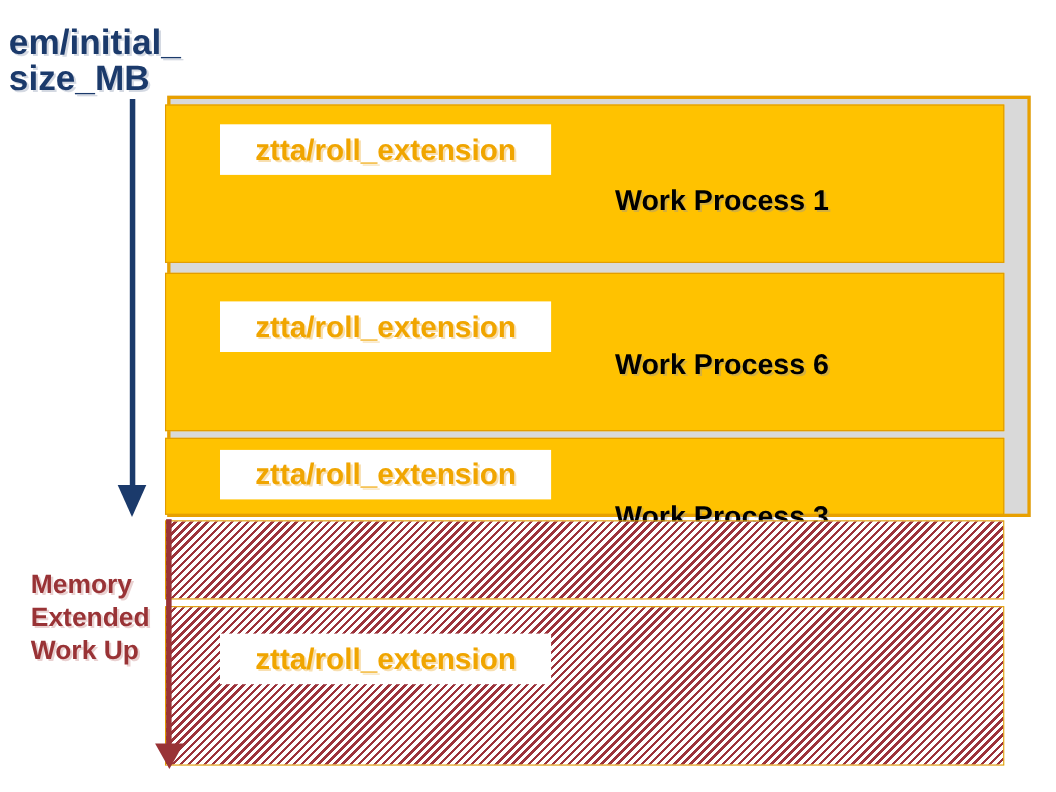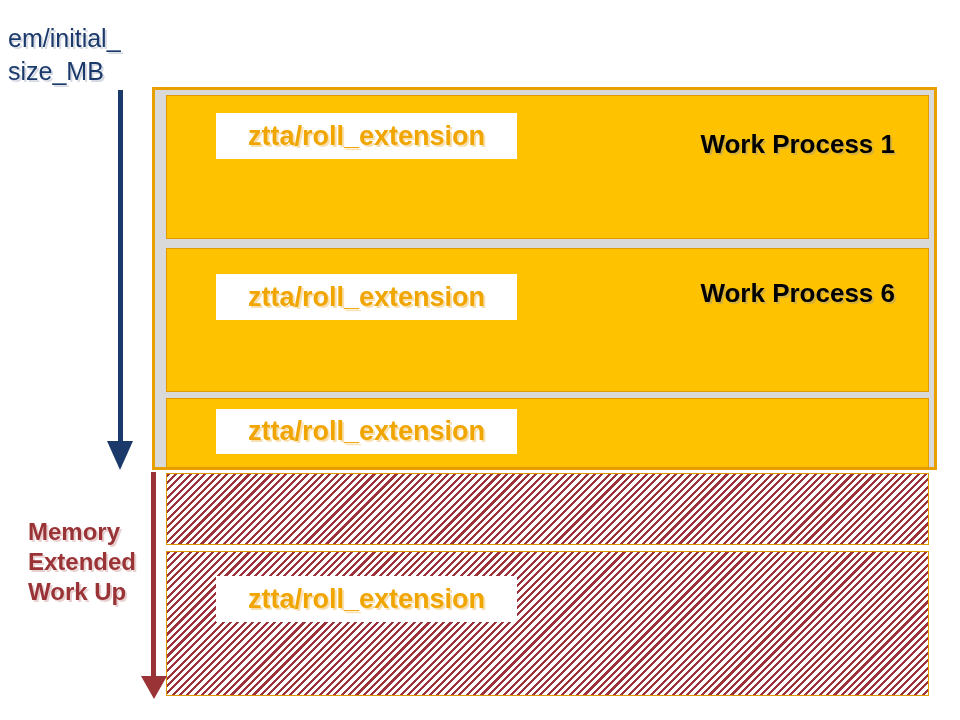--- a/index.html
+++ b/index.html
@@ -12,23 +12,23 @@
     height: 720px;
     background: #ffffff;
     overflow: hidden;
   }
 
   
   .param-label {
     position: absolute;
     left: 8px;
     top: 22px;
-    font-size: 25px;
+    font-size: 32px;
     line-height: 33px;
-    font-weight: normal;
+    font-weight: bold;
     color: #1B3A6B;
     text-shadow: 2px 2px 0 rgba(160,170,190,0.45);
     white-space: nowrap;
   }
 
   
   .title-box {
     position: absolute;
     left: 215px;
     top: 20px;
@@ -72,21 +72,21 @@
     top: 87px;
     width: 785px;
     height: 383px;
     background: #D9D9D9;
     border: 3px solid #E8A000;
   }
 
   
   .wp-row {
     position: absolute;
-    left: 166px;
+    left: 150px;
     width: 763px;
     border: 1px solid #E09A00;
     padding-left: 12px;
   }
   .wp-row.solid { background: #FFC200; }
   .wp-row.hatched {
     background: repeating-linear-gradient(
       135deg,
       #9C333B 0px, #9C333B 2.2px,
       #ffffff 2.2px, #ffffff 5.2px
@@ -114,27 +114,28 @@
   }
   .row-1 .param-chip { top: 17px; }
   .row-2 .param-chip { top: 25px; }
   .row-3 .param-chip { top: 10px; height: 45px; line-height: 45px; }
   .row-5 .param-chip { top: 24px; }
 
   .wp-name {
     position: absolute;
     left: 408px;
     width: 320px;
-    text-align: right;
+    text-align: left;
     font-size: 26px;
     line-height: 30px;
     font-weight: bold;
     color: #000000;
     text-shadow: 2px 2px 0 rgba(150,150,150,0.4);
     white-space: nowrap;
+    margin-top: 38px;
   }
   .row-1 .wp-name { top: 33px; }
   .row-2 .wp-name { top: 29px; }
   .row-3 .wp-name { top: 17px; }
   .row-5 .wp-name { top: 30px; }
 
   
   .used-up-label {
     position: absolute;
     left: 28px;
@@ -168,20 +169,21 @@
     <div class="wp-name">Work Process 1</div>
   </div>
 
   <div class="wp-row solid row-2">
     <div class="param-chip">ztta/roll_extension</div>
     <div class="wp-name">Work Process 6</div>
   </div>
 
   <div class="wp-row solid row-3">
     <div class="param-chip">ztta/roll_extension</div>
+    <div class="wp-name">Work Process 3</div>
   </div>
 
   <div class="wp-row hatched row-4"></div>
 
   <div class="wp-row hatched row-5">
     <div class="param-chip">ztta/roll_extension</div>
   </div>
 
   <div class="used-up-label">
     <div>Memory</div>

